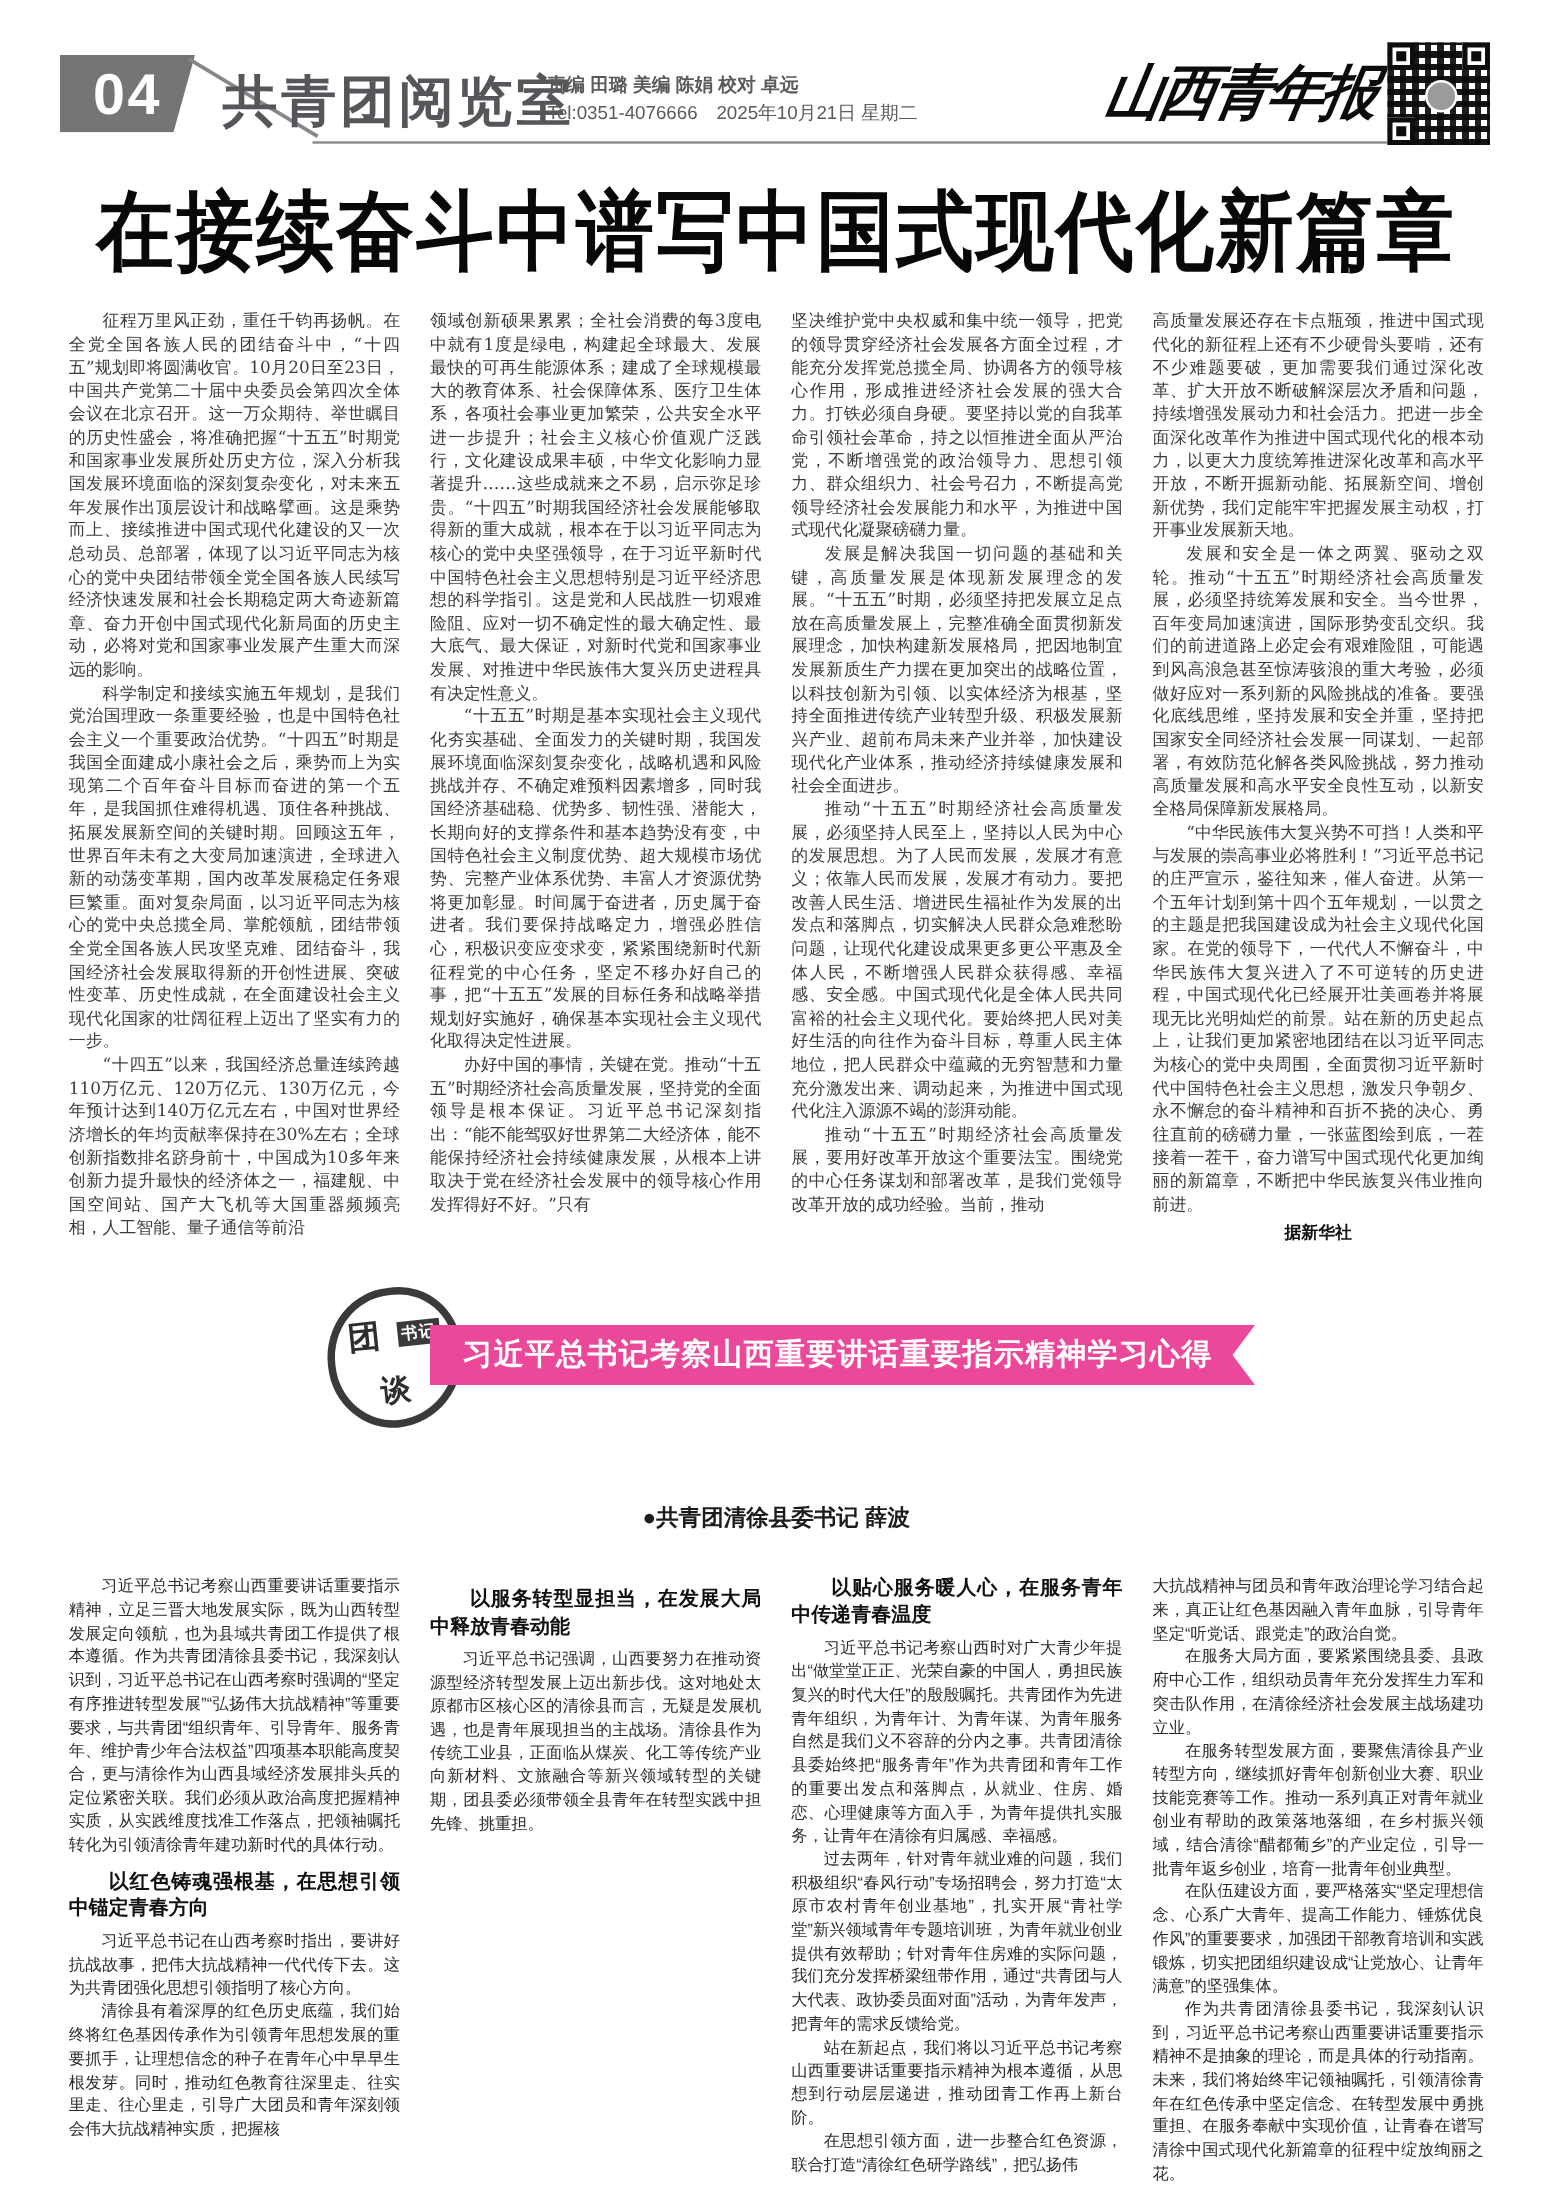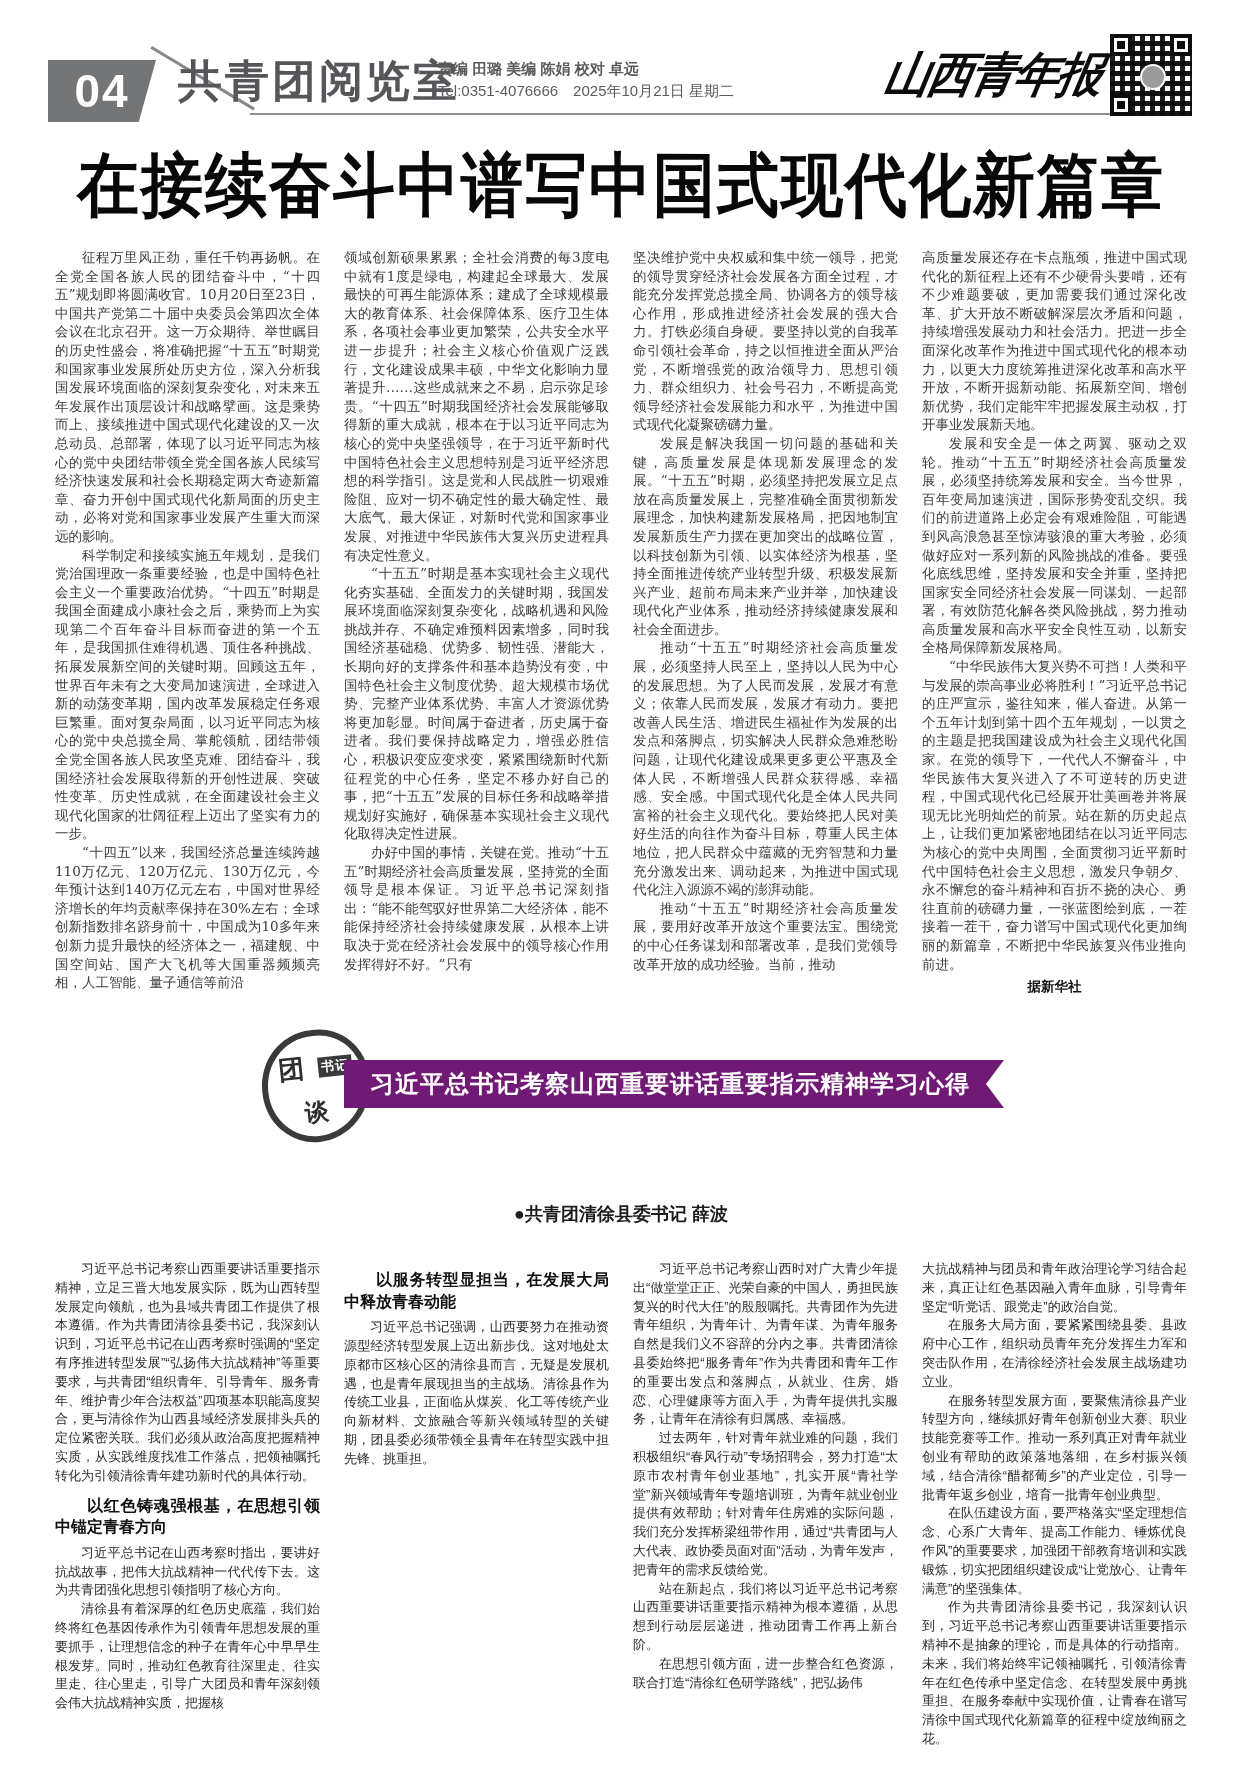--- a/index.html
+++ b/index.html
@@ -2,21 +2,21 @@
 <html><head>
 <meta charset="utf-8">
 <style>
   html,body{margin:0;padding:0;background:#e8e8e8;}
   .page{position:relative;width:1242px;height:1768px;background:#ffffff;margin:0 auto;
         font-family:"Liberation Sans",sans-serif;color:#222;overflow:hidden;}
 
   
   .pagenum{position:absolute;left:48px;top:44px;width:108px;height:62px;background:#737577;
            color:#fff;font-weight:900;font-size:46px;display:flex;align-items:center;justify-content:center;
-           clip-path:polygon(0 0,100% 0,84% 100%,0 100%);letter-spacing:2px;margin-top:16px;}
+           clip-path:polygon(0 0,100% 0,84% 100%,0 100%);letter-spacing:2px;}
   .hdr-diag{position:absolute;left:152px;top:46px;width:120px;height:3px;background:#85878a;
             transform-origin:0 0;transform:rotate(31deg);}
   .hdr-rule{position:absolute;left:250px;top:113px;width:860px;height:2px;background:#8d8f91;}
   .section-title{position:absolute;left:178px;top:52px;font-size:44px;font-weight:900;color:#55565a;
                  letter-spacing:3px;font-family:"Liberation Serif",serif;}
   .hdr-meta{position:absolute;left:438px;top:58px;color:#5a5b5d;font-size:15px;line-height:22px;font-weight:bold;}
   .hdr-meta .m2{font-weight:normal;}
   .masthead{position:absolute;left:845px;top:44px;width:255px;text-align:right;font-size:46px;font-weight:900;
             font-family:"DejaVu Serif",serif;font-style:italic;transform:skewX(-10deg) scaleY(1.04);
             color:#0c0c0c;letter-spacing:-3px;white-space:nowrap;}
@@ -43,21 +43,21 @@
   .attribution{text-align:center;font-weight:bold;color:#111;margin-top:4px !important;}
 
   
   .badge{position:absolute;left:262px;top:1030px;width:96px;height:100px;border:6px solid #3a3a3a;
          border-radius:50% 46% 52% 48%;transform:rotate(-6deg);background:#fff;box-shadow:0 0 0 2px #fff inset;}
   .badge .b1{position:absolute;left:12px;top:14px;font-size:26px;font-weight:900;color:#2e2e2e;}
   .badge .b2{position:absolute;right:10px;top:22px;font-size:13px;font-weight:bold;color:#fff;
              background:#3a3a3a;padding:1px 3px;letter-spacing:1px;}
   .badge .b3{position:absolute;left:34px;bottom:8px;font-size:24px;font-weight:900;color:#2e2e2e;}
   .banner{position:absolute;left:344px;top:1060px;height:48px;line-height:48px;padding:0 34px 0 26px;
-          background:#701a75;color:#ffffff;font-size:24px;font-weight:bold;letter-spacing:1px;
+          background:#ec4899;color:#ffffff;font-size:24px;font-weight:bold;letter-spacing:1px;
           clip-path:polygon(0 0,100% 0,calc(100% - 18px) 50%,100% 100%,0 100%);white-space:nowrap;}
   .headline2{position:absolute;left:55px;top:1128px;width:1132px;text-align:center;font-size:50px;
              font-weight:900;color:#0a0a0a;word-spacing:20px;letter-spacing:1px;}
   .byline{position:absolute;left:55px;top:1202px;width:1132px;text-align:center;font-size:18px;
           font-weight:bold;color:#1c1c1c;}
 
   
   .art2{position:absolute;left:55px;top:1240px;width:1132px;height:515px;display:flex;gap:24px;margin-top:20px;}
   .art2 .col{flex:1;height:515px;overflow:hidden;font-size:13px;line-height:18.8px;color:#2b2b2b;
              text-align:justify;font-family:"Liberation Sans",sans-serif;}
@@ -125,20 +125,21 @@
       <p class="para">习近平总书记考察山西重要讲话重要指示精神，立足三晋大地发展实际，既为山西转型发展定向领航，也为县域共青团工作提供了根本遵循。作为共青团清徐县委书记，我深刻认识到，习近平总书记在山西考察时强调的“坚定有序推进转型发展”“弘扬伟大抗战精神”等重要要求，与共青团“组织青年、引导青年、服务青年、维护青少年合法权益”四项基本职能高度契合，更与清徐作为山西县域经济发展排头兵的定位紧密关联。我们必须从政治高度把握精神实质，从实践维度找准工作落点，把领袖嘱托转化为引领清徐青年建功新时代的具体行动。</p>
       <p class="subhead">以红色铸魂强根基，在思想引领中锚定青春方向</p>
       <p class="para">习近平总书记在山西考察时指出，要讲好抗战故事，把伟大抗战精神一代代传下去。这为共青团强化思想引领指明了核心方向。</p>
       <p class="para">清徐县有着深厚的红色历史底蕴，我们始终将红色基因传承作为引领青年思想发展的重要抓手，让理想信念的种子在青年心中早早生根发芽。同时，推动红色教育往深里走、往实里走、往心里走，引导广大团员和青年深刻领会伟大抗战精神实质，把握核</p>
     </div>
     <div class="col">
       <p class="subhead">以服务转型显担当，在发展大局中释放青春动能</p>
       <p class="para">习近平总书记强调，山西要努力在推动资源型经济转型发展上迈出新步伐。这对地处太原都市区核心区的清徐县而言，无疑是发展机遇，也是青年展现担当的主战场。清徐县作为传统工业县，正面临从煤炭、化工等传统产业向新材料、文旅融合等新兴领域转型的关键期，团县委必须带领全县青年在转型实践中担先锋、挑重担。</p>
     </div>
     <div class="col">
+      <p class="subhead" style="margin-top:0 !important">以贴心服务暖人心，在服务青年中传递青春温度</p>
       <p class="para">习近平总书记考察山西时对广大青少年提出“做堂堂正正、光荣自豪的中国人，勇担民族复兴的时代大任”的殷殷嘱托。共青团作为先进青年组织，为青年计、为青年谋、为青年服务自然是我们义不容辞的分内之事。共青团清徐县委始终把“服务青年”作为共青团和青年工作的重要出发点和落脚点，从就业、住房、婚恋、心理健康等方面入手，为青年提供扎实服务，让青年在清徐有归属感、幸福感。</p>
       <p class="para">过去两年，针对青年就业难的问题，我们积极组织“春风行动”专场招聘会，努力打造“太原市农村青年创业基地”，扎实开展“青社学堂”新兴领域青年专题培训班，为青年就业创业提供有效帮助；针对青年住房难的实际问题，我们充分发挥桥梁纽带作用，通过“共青团与人大代表、政协委员面对面”活动，为青年发声，把青年的需求反馈给党。</p>
       <p class="para">站在新起点，我们将以习近平总书记考察山西重要讲话重要指示精神为根本遵循，从思想到行动层层递进，推动团青工作再上新台阶。</p>
       <p class="para">在思想引领方面，进一步整合红色资源，联合打造“清徐红色研学路线”，把弘扬伟</p>
     </div>
     <div class="col">
       <p class="cont">大抗战精神与团员和青年政治理论学习结合起来，真正让红色基因融入青年血脉，引导青年坚定“听党话、跟党走”的政治自觉。</p>
       <p class="para">在服务大局方面，要紧紧围绕县委、县政府中心工作，组织动员青年充分发挥生力军和突击队作用，在清徐经济社会发展主战场建功立业。</p>
       <p class="para">在服务转型发展方面，要聚焦清徐县产业转型方向，继续抓好青年创新创业大赛、职业技能竞赛等工作。推动一系列真正对青年就业创业有帮助的政策落地落细，在乡村振兴领域，结合清徐“醋都葡乡”的产业定位，引导一批青年返乡创业，培育一批青年创业典型。</p>
       <p class="para">在队伍建设方面，要严格落实“坚定理想信念、心系广大青年、提高工作能力、锤炼优良作风”的重要要求，加强团干部教育培训和实践锻炼，切实把团组织建设成“让党放心、让青年满意”的坚强集体。</p>

